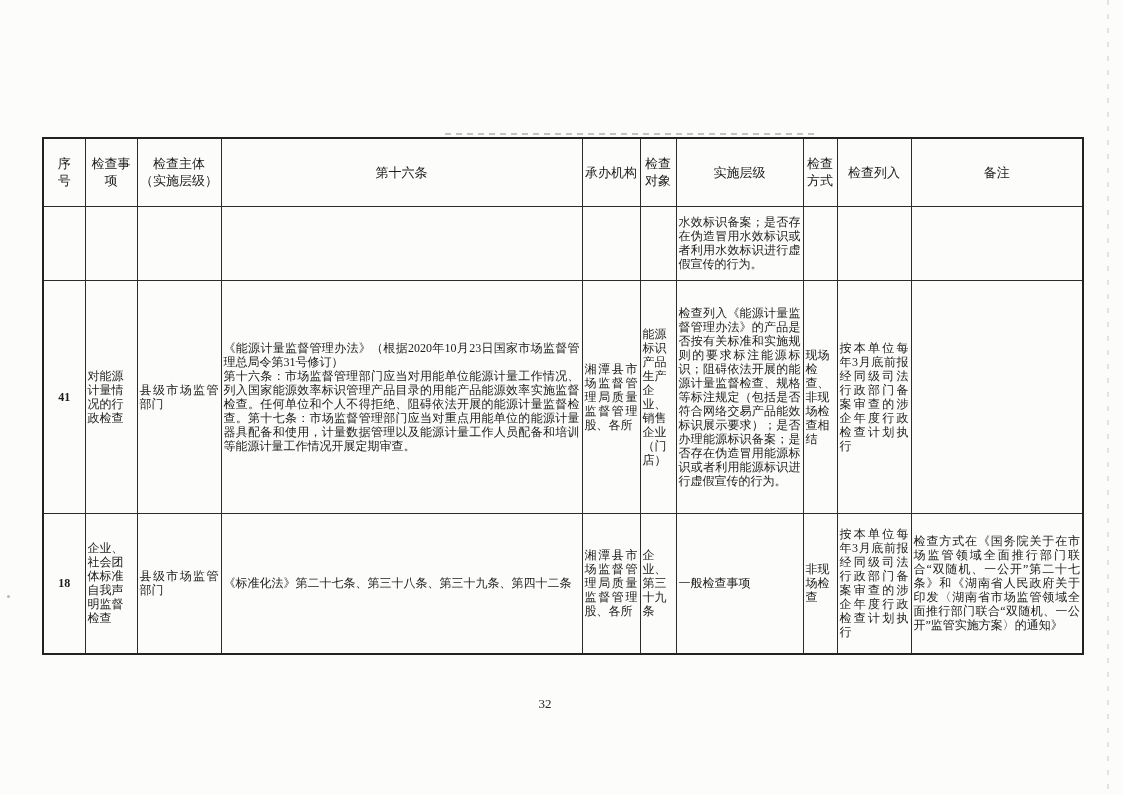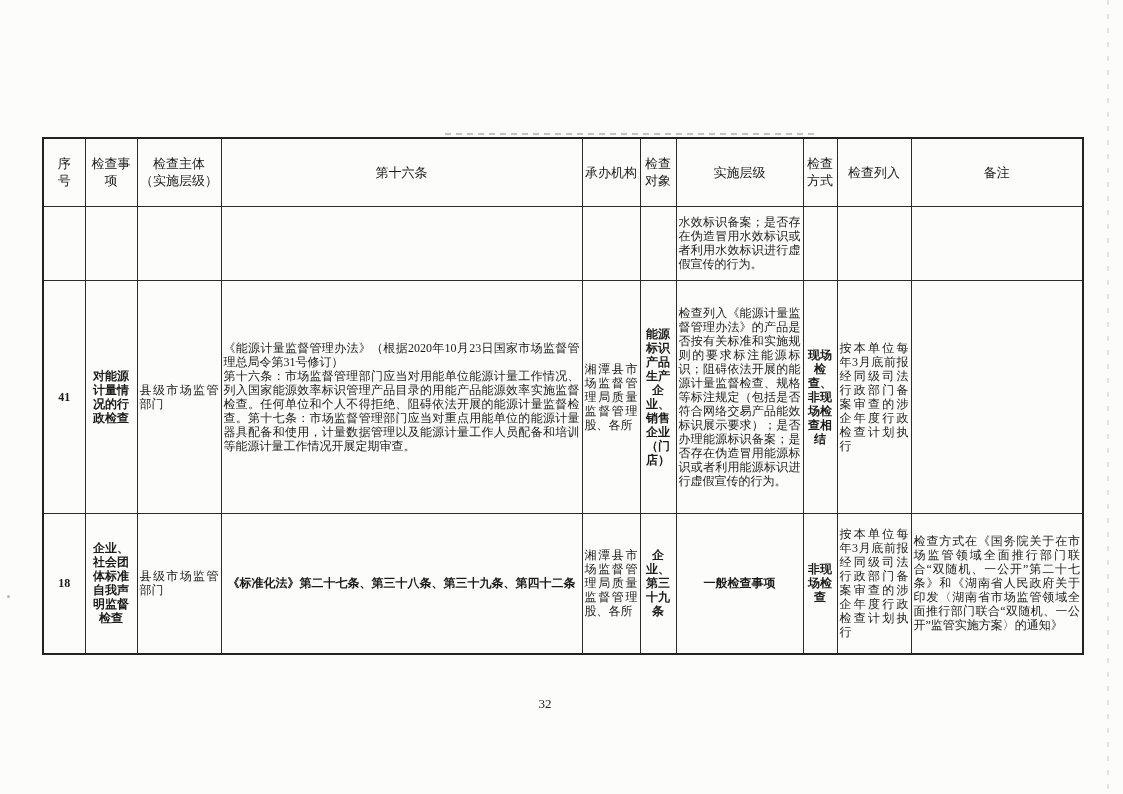--- a/index.html
+++ b/index.html
@@ -43,21 +43,21 @@
     font-size: 13px;
     line-height: 17px;
     text-align: center;
     white-space: pre-line;
   }
   tr.row-header { height: 68px; }
   tr.row-cont   { height: 74px; }
   tr.row-41     { height: 233px; }
   tr.row-42     { height: 141px; }
   td.c { text-align: center; font-weight: bold; }
-  td.l { text-align: center; font-weight: bold; }
+  td.l { text-align: left; }
   td.j { text-align: justify; text-align-last: left; }
   td.pre { white-space: pre-line; }
   .page-number {
     position: absolute;
     top: 696px;
     left: 0;
     width: 1090px;
     text-align: center;
     font-size: 13px;
     color: #222;

